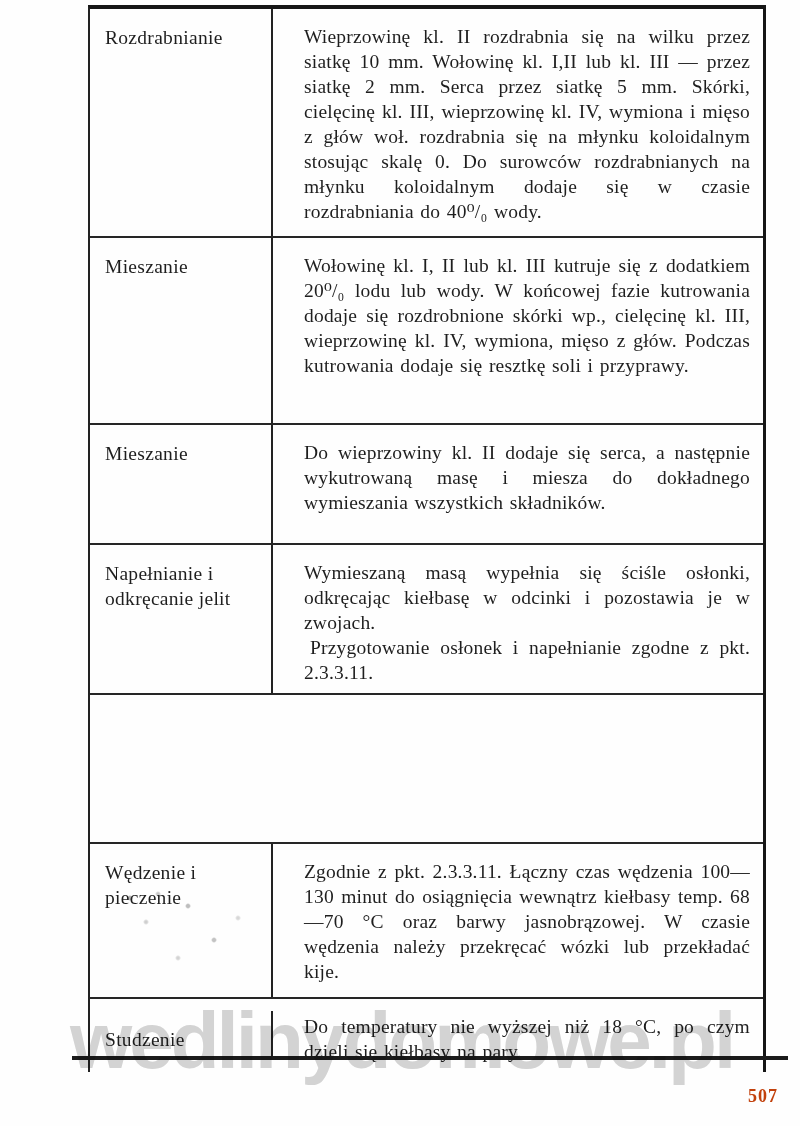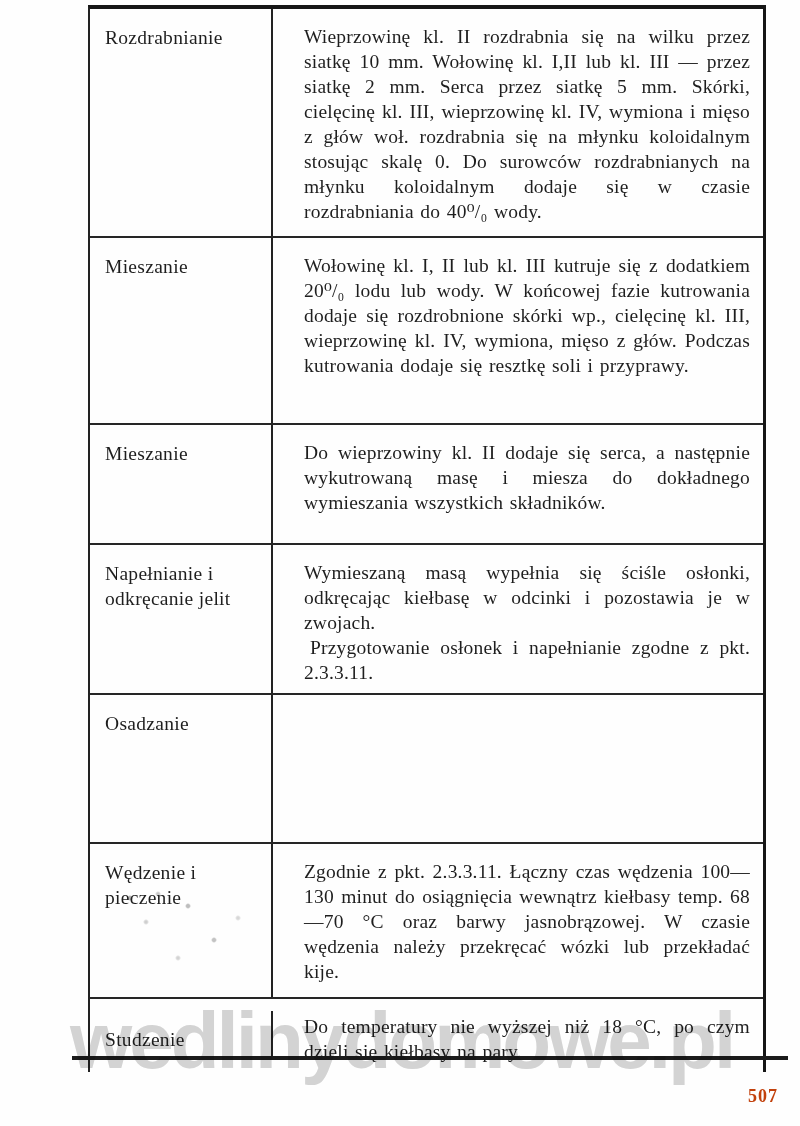--- a/index.html
+++ b/index.html
@@ -118,21 +118,20 @@
 
     <div class="row r4">
       <div class="cell-label">Napełnianie i odkręcanie jelit</div>
       <div class="cell-desc">
         <p>Wymieszaną masą wypełnia się ściśle osłonki, odkręcając kiełbasę w odcinki i pozostawia je w zwojach.</p>
         <p>Przygotowanie osłonek i napełnianie zgodne z pkt. 2.3.3.11.</p>
       </div>
     </div>
 
     <div class="row r5">
-      <div class="cell-label">Osadzanie</div>
     </div>
 
     <div class="row r6">
       <div class="cell-label">Wędzenie i pieczenie</div>
       <div class="cell-desc">
         <p>Zgodnie z pkt. 2.3.3.11. Łączny czas wędzenia 100—130 minut do osiągnięcia wewnątrz kiełbasy temp. 68—70 °C oraz barwy jasnobrązowej. W czasie wędzenia należy przekręcać wózki lub przekładać kije.</p>
       </div>
     </div>
 
     <div class="row r7">

